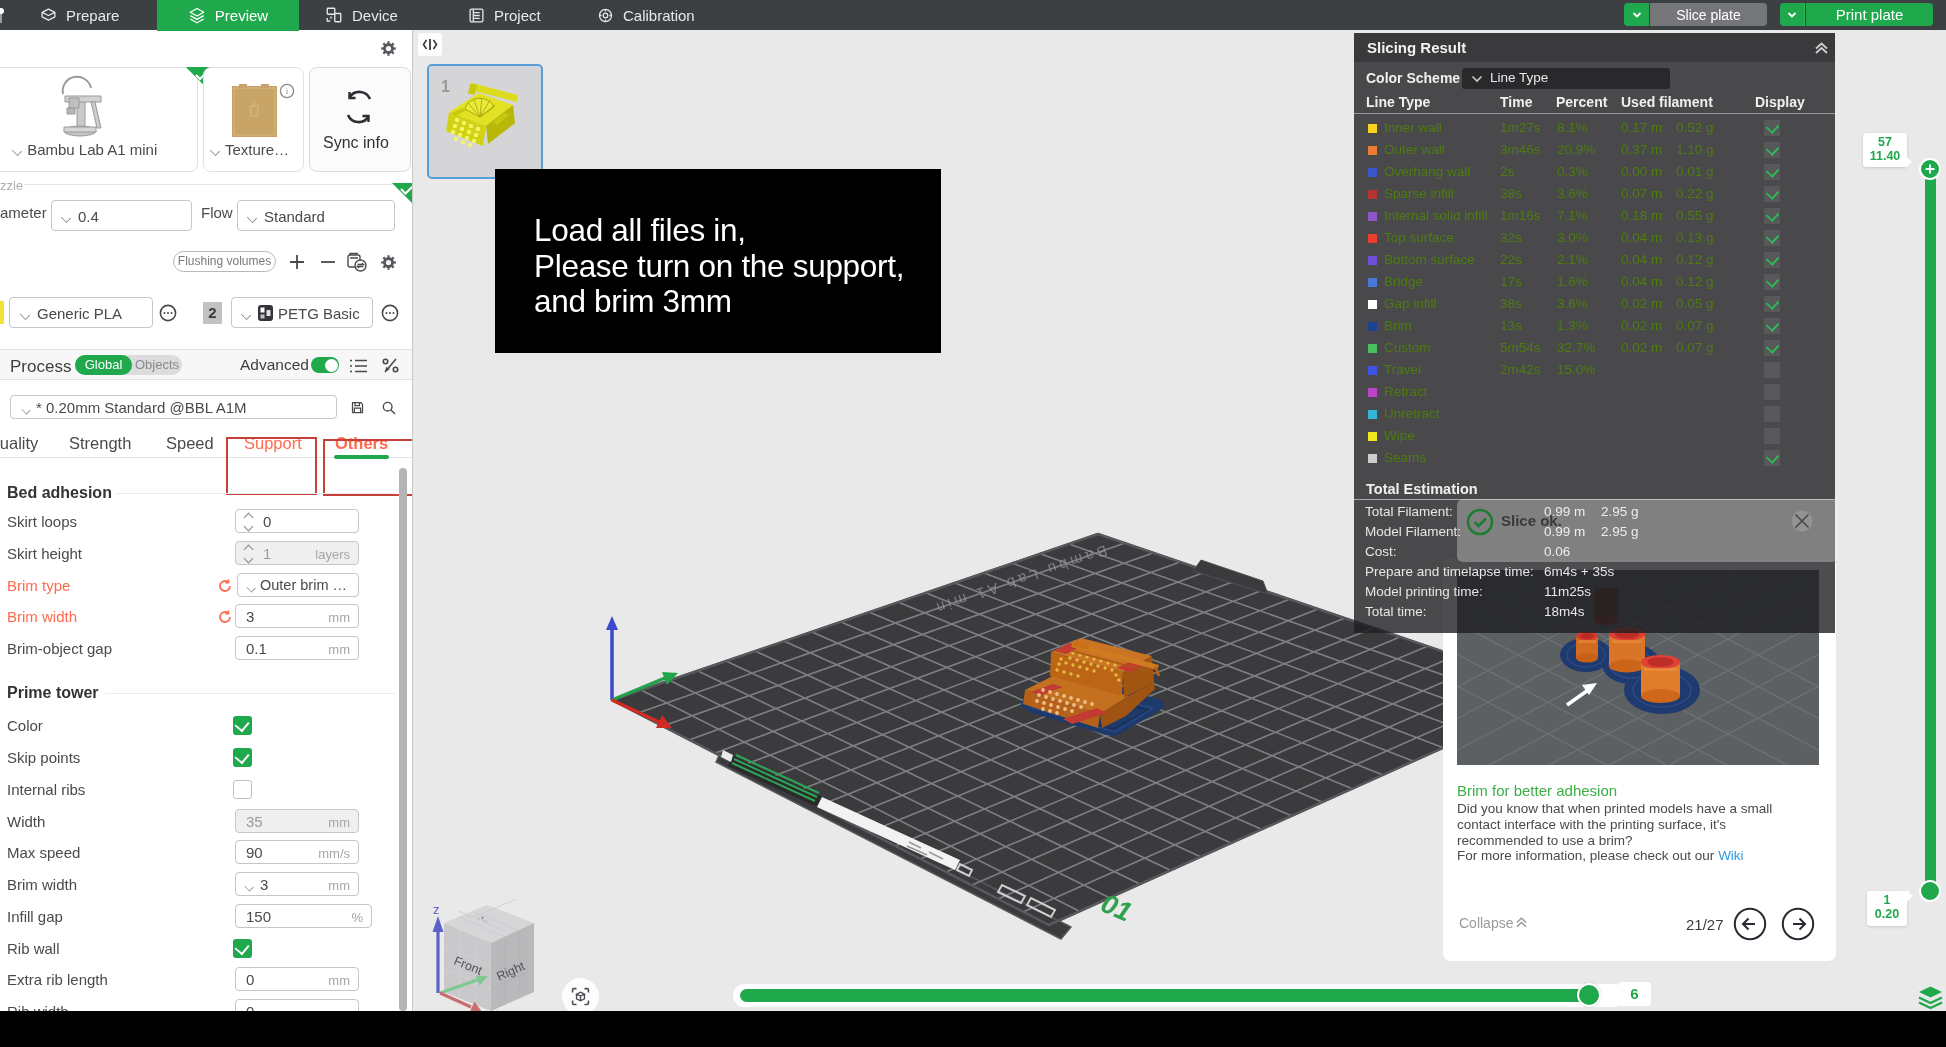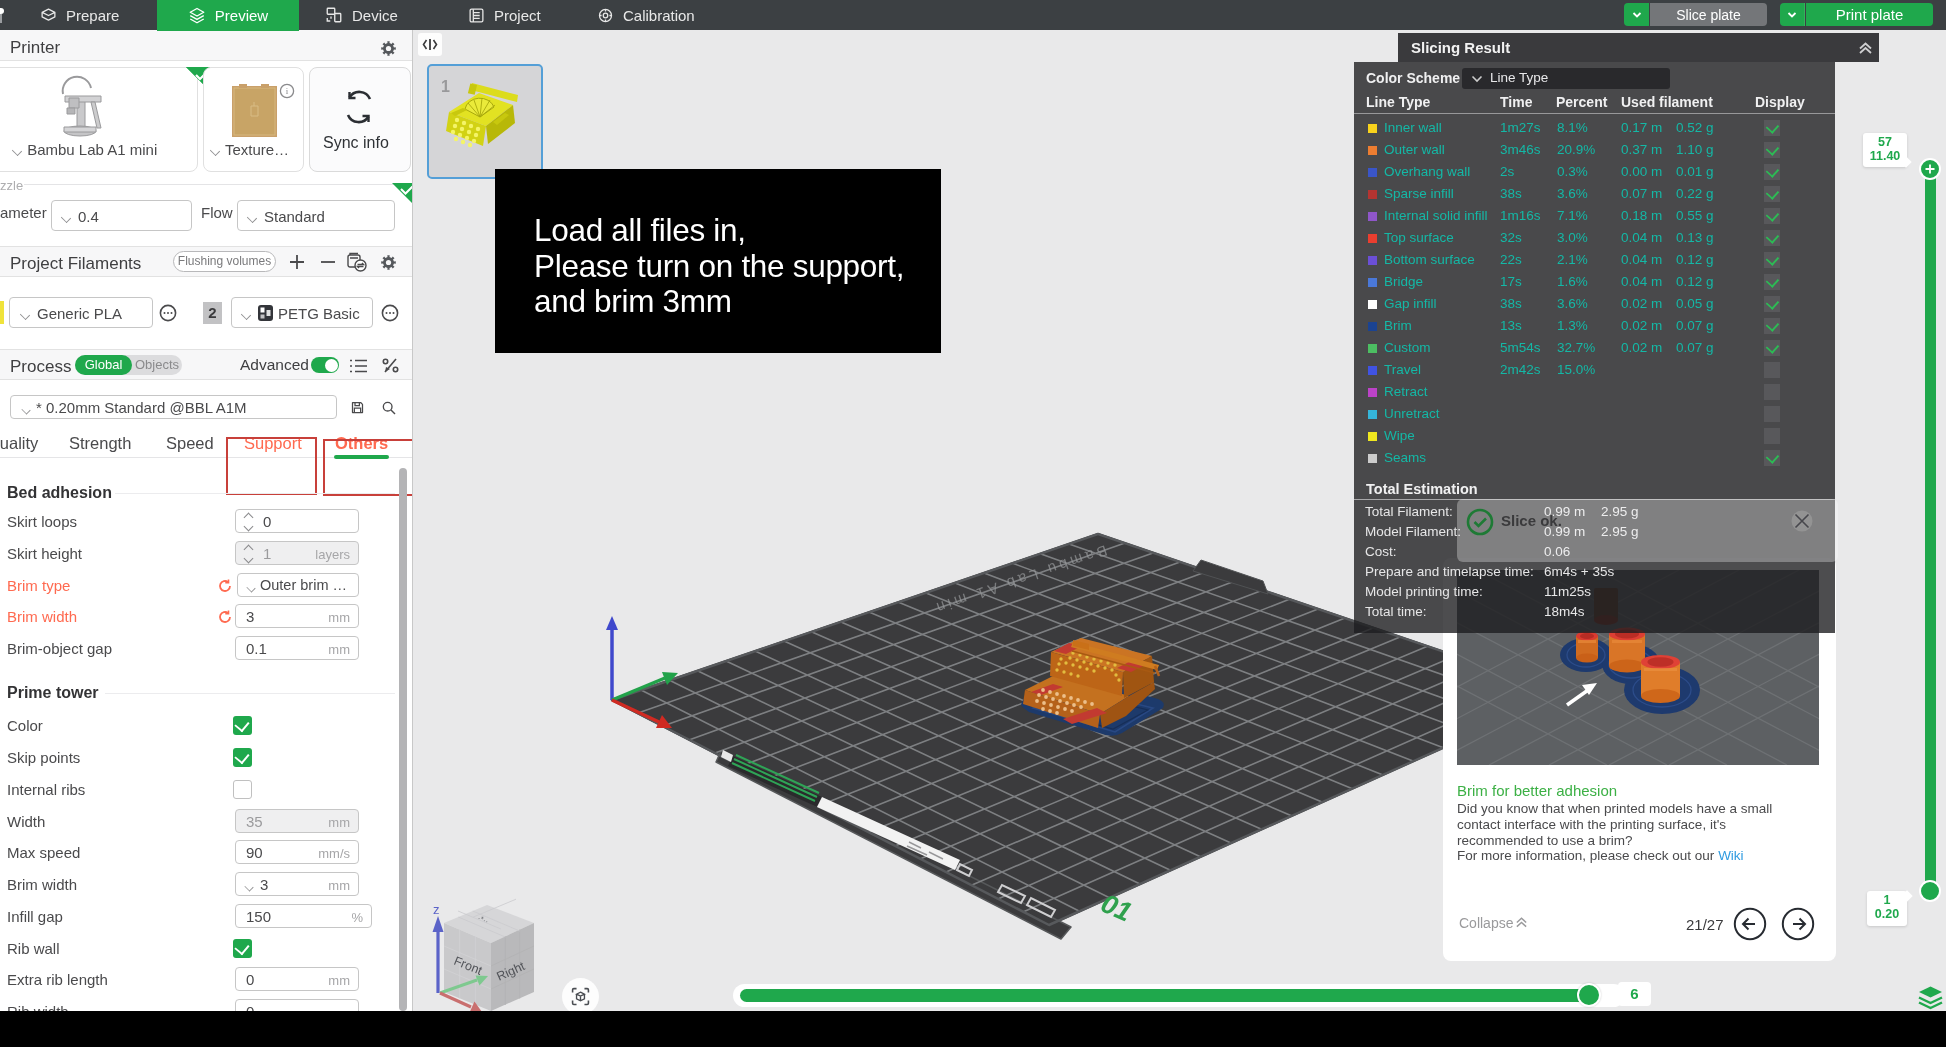--- a/index.html
+++ b/index.html
@@ -34,24 +34,24 @@
   .ckb.off { background:#fff; border:1px solid #c0c0c0; }
   .spin { position:absolute; left:6px; top:3px; width:14px; height:18px; }
   .spin:before { content:""; position:absolute; left:3px; top:1px; width:6px; height:6px; border-left:1.4px solid #8a8a8c; border-top:1.4px solid #8a8a8c; transform:rotate(45deg); }
   .spin:after { content:""; position:absolute; left:3px; bottom:1px; width:6px; height:6px; border-right:1.4px solid #8a8a8c; border-bottom:1.4px solid #8a8a8c; transform:rotate(45deg); }
 
   
   #viewport { position:absolute; left:413px; top:30px; width:1533px; height:981px; background:#e9e9ea; z-index:1; }
 
   
   #slicepanel { position:absolute; left:1354px; top:33px; width:481px; height:600px; z-index:10; }
-  #panelhead { position:absolute; left:0; top:0; width:481px; height:29px; background:#3a3a3d; color:#f2f2f2;margin-left:44px; }
+  #panelhead { position:absolute; left:0; top:0; width:481px; height:29px; background:#3a3a3d; color:#f2f2f2; }
   #panelbg { position:absolute; left:0; top:29px; width:481px; height:571px; background:rgba(29,29,32,0.79); }
   #panelbody { position:absolute; left:0; top:0; width:481px; height:600px; }
-  .prow { position:absolute; height:22px; color:#14b8a6; font-size:13.5px; }
+  .prow { position:absolute; height:22px; color:#4d7c0f; font-size:13.5px; }
   .sq { position:absolute; left:14px; top:7px; width:9px; height:9px; }
   .pcell { position:absolute; top:3px; white-space:nowrap; }
   .dck { position:absolute; left:410px; top:3px; width:16px; height:16px; background:#58585b; }
   .dck.on:after { content:""; position:absolute; left:3.5px; top:1px; width:7px; height:10px; border-right:2px solid #2dbb55; border-bottom:2px solid #2dbb55; transform:rotate(42deg) scale(1,.85); }
 
   .black-bar { position:absolute; left:0; top:1011px; width:1946px; height:36px; background:#000; z-index:50; }
 </style>
 </head>
 <body>
 
@@ -317,23 +317,20 @@
   <div class="topbtn" style="left:1650px;width:117px;background:#747679;border-radius:0 4px 4px 0;color:#fff;">Slice plate</div>
   <div class="topbtn" style="left:1780px;width:25px;background:#1fa84c;border-radius:4px 0 0 4px;border-right:1px solid #35b35c">
     <svg width="12" height="12" viewBox="0 0 12 12" fill="none" stroke="#fff" stroke-width="1.8">
         <path d="M2.5 4 L6 7.5 L9.5 4"></path>
       </svg>
   </div>
   <div class="topbtn" style="left:1806px;width:127px;background:#1fa84c;border-radius:0 4px 4px 0;font-size:15px;">Print plate</div>
 </div>
 <div id="leftpanel">
 
-  <div class="sechead" style="top:0;height:31px;">
-      <div class="t" style="top:8px">Printer</div>
-    </div>
   <svg class="abs" style="left:380px;top:10px" width="17" height="17" viewBox="0 0 24 24">
       <path d="M22.3,10.3 L22.3,13.7 L19.7,13.4 L18.4,16.4 L20.5,18.0 L18.0,20.5 L16.4,18.4 L13.4,19.7 L13.7,22.3 L10.3,22.3 L10.6,19.7 L7.6,18.4 L6.0,20.5 L3.5,18.0 L5.6,16.4 L4.3,13.4 L1.7,13.7 L1.7,10.3 L4.3,10.6 L5.6,7.6 L3.5,6.0 L6.0,3.5 L7.6,5.6 L10.6,4.3 L10.3,1.7 L13.7,1.7 L13.4,4.3 L16.4,5.6 L18.0,3.5 L20.5,6.0 L18.4,7.6 L19.7,10.6 Z" fill="#55585c"></path>
       <circle cx="12" cy="12" r="3.7" fill="#f7f7f8"></circle>
     </svg>
 
   <div class="card" style="left:-12px;top:37px;width:210px;height:105px;"></div>
   <svg class="abs" style="left:186px;top:37px" width="24" height="24" viewBox="0 0 24 24">
       <path d="M0 0 H24 V24 Z" fill="#1fa84c" transform="rotate(0)"></path>
       <path d="M24 0 L24 24 L0 0 Z" fill="#1fa84c"></path>
       <path d="M10 8 l4 4 l7 -7" stroke="#fff" stroke-width="2.2" fill="none"></path>
@@ -386,23 +383,20 @@
   <div class="inputbox" style="left:51px;top:170px;width:141px;height:31px;">
       <span class="chev" style="position:absolute;left:9px;top:11px"></span>
       <span style="position:absolute;left:26px;top:7px">0.4</span>
     </div>
   <div class="abs" style="left:201px;top:174px;font-size:15px;color:#4a4a4c">Flow</div>
   <div class="inputbox" style="left:237px;top:170px;width:158px;height:31px;">
       <span class="chev" style="position:absolute;left:9px;top:11px"></span>
       <span style="position:absolute;left:26px;top:7px">Standard</span>
     </div>
 
-  <div class="sechead" style="top:216px;height:31px;border-top:1px solid #e2e2e2">
-      <div class="t" style="top:7px">Project Filaments</div>
-    </div>
   <div class="abs" style="left:173px;top:221px;width:103px;height:21px;border:1px solid #b8b8ba;border-radius:11px;font-size:12px;color:#7a7a7c;text-align:center;line-height:19px;background:#fff">Flushing volumes</div>
   <svg class="abs" style="left:289px;top:224px" width="16" height="16" viewBox="0 0 16 16" stroke="#4a4a4c" stroke-width="1.8">
       <path d="M8 1 v14 M1 8 h14"></path>
     </svg>
   <svg class="abs" style="left:320px;top:224px" width="16" height="16" viewBox="0 0 16 16" stroke="#4a4a4c" stroke-width="1.8">
       <path d="M1 8 h14"></path>
     </svg>
   <svg class="abs" style="left:347px;top:222px" width="20" height="20" viewBox="0 0 20 20" fill="none" stroke="#4a4a4c" stroke-width="1.4">
       <rect x="1" y="3" width="12" height="12" rx="2"></rect>
       <path d="M3 3 v-1.5 h8 M3 6 h8"></path>

